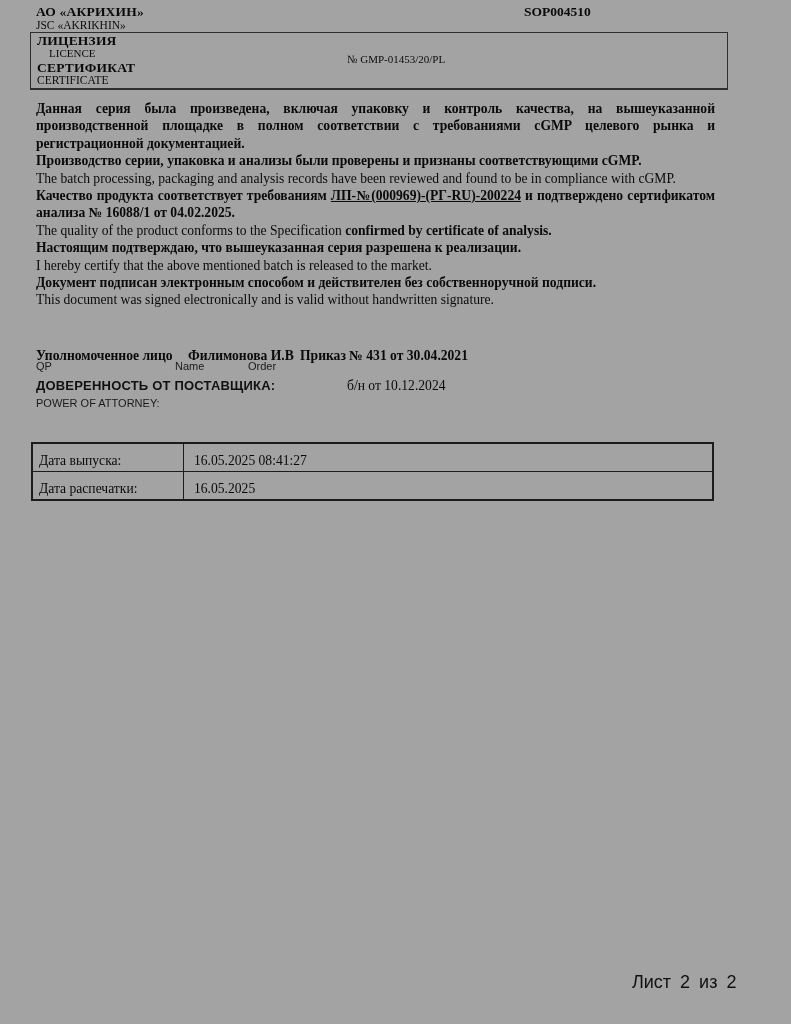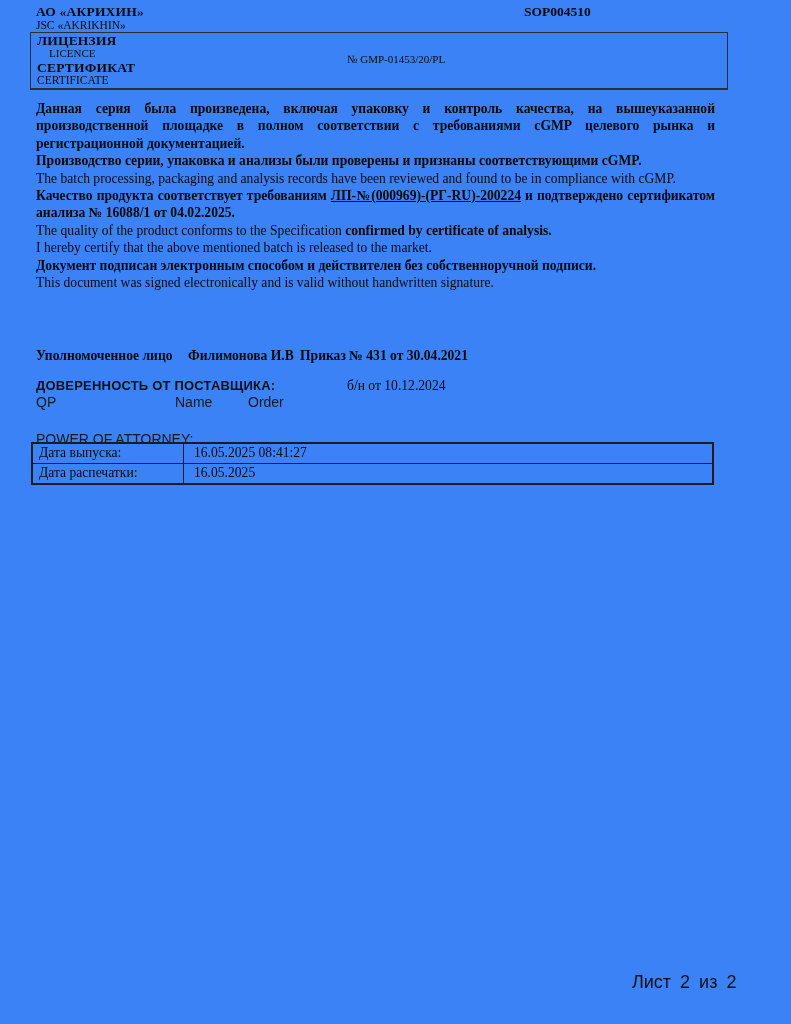--- a/index.html
+++ b/index.html
@@ -1,20 +1,20 @@
 <!DOCTYPE html>
 <html><head>
 <meta charset="utf-8">
 <style>
   html,body { margin:0; padding:0; background:#e8e8e8; }
   .page {
     position:relative;
     width:791px; height:1024px;
     margin:0 auto;
-    background:#3b82f6;
+    background:#a3a3a3;
     font-family:"Liberation Serif", serif;
     color:#0a0a0a;
     overflow:hidden;
   }
   .abs { position:absolute; }
   .b { font-weight:bold;margin-top:7px; }
   .u { text-decoration:underline; }
 
   
   .company-ru { left:36px; top:4px;  font-size:13.5px; font-weight:bold; letter-spacing:.2px; }
@@ -40,33 +40,33 @@
 
   
   .sig { left:36px; top:341px; width:679px; font-size:13.6px; }
   .sig-row { position:relative; height:18.5px; }
   .sig .c0 { position:absolute; left:0; white-space:nowrap; }
   .sig .c1 { position:absolute; left:152px; white-space:nowrap; }
   .sig .c2 { position:absolute; left:264px; white-space:nowrap; }
   .sig .e1 { position:absolute; left:139px; white-space:nowrap; }
   .sig .e2 { position:absolute; left:212px; white-space:nowrap; }
   .sig .v1 { position:absolute; left:311px; white-space:nowrap;text-align:right; }
-  .sans-sm { font-family:"Liberation Sans", sans-serif; font-size:14px; color:#1a1a1a;margin-top:34px; }
+  .sans-sm { font-family:"Liberation Sans", sans-serif; font-size:11px; color:#1a1a1a; }
   .sans-lbl { font-family:"Liberation Sans", sans-serif; font-size:13px; font-weight:bold; color:#111; letter-spacing:.2px; }
 
   
   .dates-table {
     position:absolute; left:31px; top:442px; width:683px;
     border-collapse:collapse;
     font-size:13.6px;
     border:2px solid #1c1c1c;
   }
   .dates-table td {
     border:1px solid #1c1c1c;
-    padding:0 4px 1px 6px;
+    padding:8px 4px 1px 6px;
     height:18px;
     vertical-align:middle;
   }
   .dates-table td.lbl { width:140px; }
   .dates-table td.val { padding-left:10px;margin-top:22px; }
 
   
   .page-footer {
     left:632px; top:972px;
     font-family:"Liberation Sans", sans-serif;
@@ -90,20 +90,21 @@
     <div class="abs cert-en">CERTIFICATE</div>
     <div class="abs gmp-no">№ GMP-01453/20/PL</div>
   </div>
 
   <div class="abs body-text">
     <p class="b">Данная серия была произведена, включая упаковку и контроль качества, на вышеуказанной производственной площадке в полном соответствии с требованиями cGMP целевого рынка и регистрационной документацией.</p>
     <p class="b">Производство серии, упаковка и анализы были проверены и признаны соответствующими cGMP.</p>
     <p>The batch processing, packaging and analysis records have been reviewed and found to be in compliance with cGMP.</p>
     <p class="b"><span>Качество продукта соответствует требованиям </span><span class="u">ЛП-№(000969)-(РГ-RU)-200224</span><span> и подтверждено сертификатом анализа № 16088/1 от 04.02.2025.</span></p>
     <p><span>The quality of the product conforms to the Specification </span><span class="b">confirmed by certificate of analysis.</span></p>
+    <p class="b">Настоящим подтверждаю, что вышеуказанная серия разрешена к реализации.</p>
     <p>I hereby certify that the above mentioned batch is released to the market.</p>
     <p class="b">Документ подписан электронным способом и действителен без собственноручной подписи.</p>
     <p>This document was signed electronically and is valid without handwritten signature.</p>
   </div>
 
   <div class="abs sig">
     <div class="sig-row">
       <span class="c0 b">Уполномоченное лицо</span>
       <span class="c1 b">Филимонова И.В</span>
       <span class="c2 b">Приказ № 431 от 30.04.2021</span>

